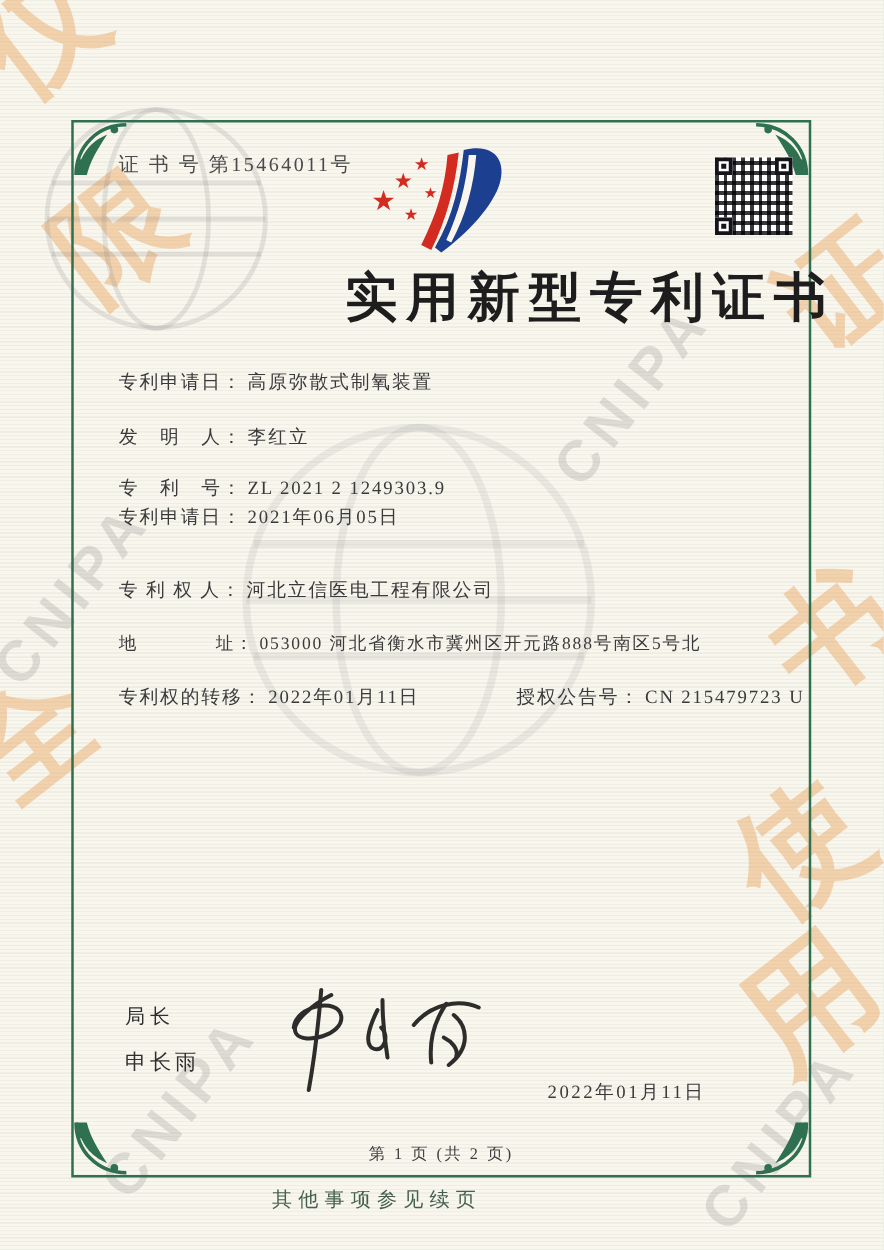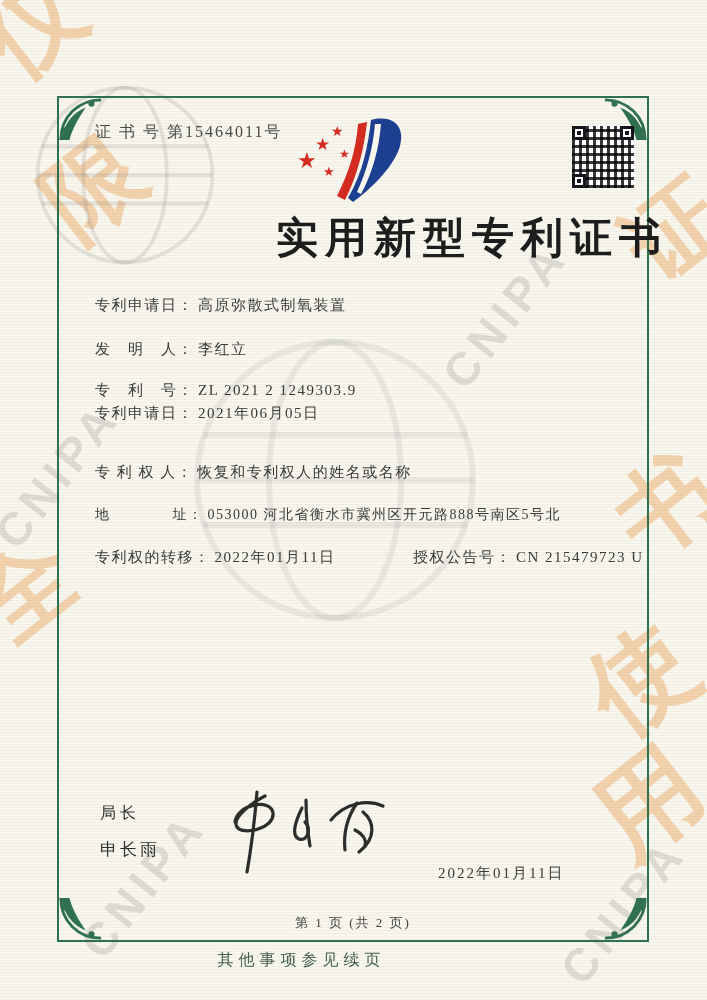--- a/index.html
+++ b/index.html
@@ -181,21 +181,21 @@
   <div class="row r2" style="left:95px">
     <span>发　明　人：</span><span class="val">李红立</span>
   </div>
   <div class="row r3" style="left:95px">
     <span>专　利　号：</span><span class="val">ZL 2021 2 1249303.9</span>
   </div>
   <div class="row r4" style="left:95px">
     <span>专利申请日：</span><span class="val">2021年06月05日</span>
   </div>
   <div class="row r5" style="left:95px">
-    <span>专 利 权 人：</span><span class="val">恢复和专利权人的姓名或名称</span>
+    <span>专 利 权 人：</span><span class="val">河北立信医电工程有限公司</span>
   </div>
   <div class="row r6" style="left:95px">
     <span>地　　　　址：</span><span class="val">053000 河北省衡水市冀州区开元路888号南区5号北</span>
   </div>
   <div class="row r7" style="left:95px">
     <span><span>专利权的转移：</span><span class="val">2022年01月11日</span></span>
     <span class="grant-no"><span>授权公告号：</span><span class="val">CN 215479723 U</span></span>
   </div>
 
 

